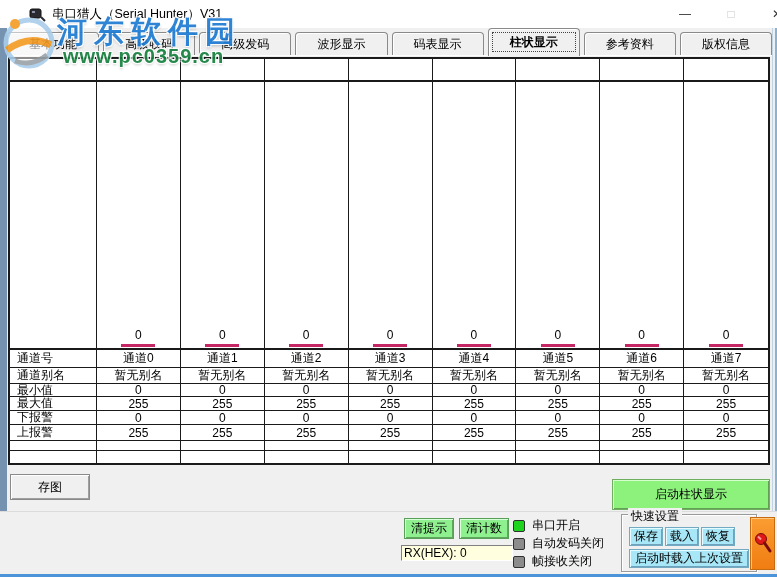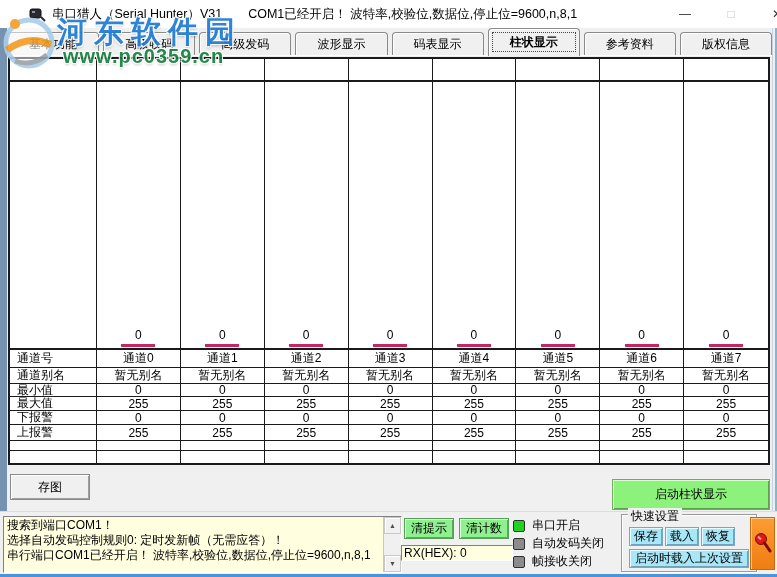--- a/index.html
+++ b/index.html
@@ -85,21 +85,20 @@
 <div class="win">
 
   <div class="titlebar">
     <svg class="appicon" viewBox="0 0 18 18">
       <rect x="2" y="4" width="11" height="9" rx="2" fill="#2a2a30" stroke="#111"></rect>
       <path d="M13 12 L17 16" stroke="#2a2a30" stroke-width="2" fill="none"></path>
       <rect x="4" y="6" width="3" height="2" fill="#8a93a8"></rect>
     </svg>
     <span class="titletext">串口猎人（Serial Hunter）V31</span>
     <span class="titlegap"></span>
-    <span class="titletext">COM1已经开启！ 波特率,校验位,数据位,停止位=9600,n,8,1</span>
     <div class="capbtns">
       <div class="capbtn">—</div>
       <div class="capbtn disabled">□</div>
       <div class="capbtn">✕</div>
     </div>
   </div>
 
   <div class="frame-left"></div>
   <div class="frame-right"></div>
   <div class="frame-bottom"></div>
@@ -249,31 +248,20 @@
         <div class="cell">255</div>
         <div class="cell"></div>
         <div class="cell"></div>
       </div>
     </div>
 
   <div class="btn3d savebtn">存图</div>
   <div class="btn3d startbtn">启动柱状显示</div>
 
   <div class="panel">
-    <div class="logbox">
-      <div class="logtext" id="logtext">
-          <div>搜索到端口COM1！</div>
-          <div>选择自动发码控制规则0: 定时发新帧（无需应答）！</div>
-          <div>串行端口COM1已经开启！ 波特率,校验位,数据位,停止位=9600,n,8,1</div>
-        </div>
-      <div class="vscroll">
-        <div class="sbtn">▲</div>
-        <div class="sbtn">▼</div>
-      </div>
-    </div>
     <div class="btn3d greenbtn clrhint">清提示</div>
     <div class="btn3d greenbtn clrcnt">清计数</div>
     <div class="hexfield txf">
       <span>TX(HEX):</span>&nbsp;
       <span>0</span>
     </div>
     <div class="hexfield rxf">
       <span>RX(HEX):</span>&nbsp;
       <span>0</span>
     </div>

